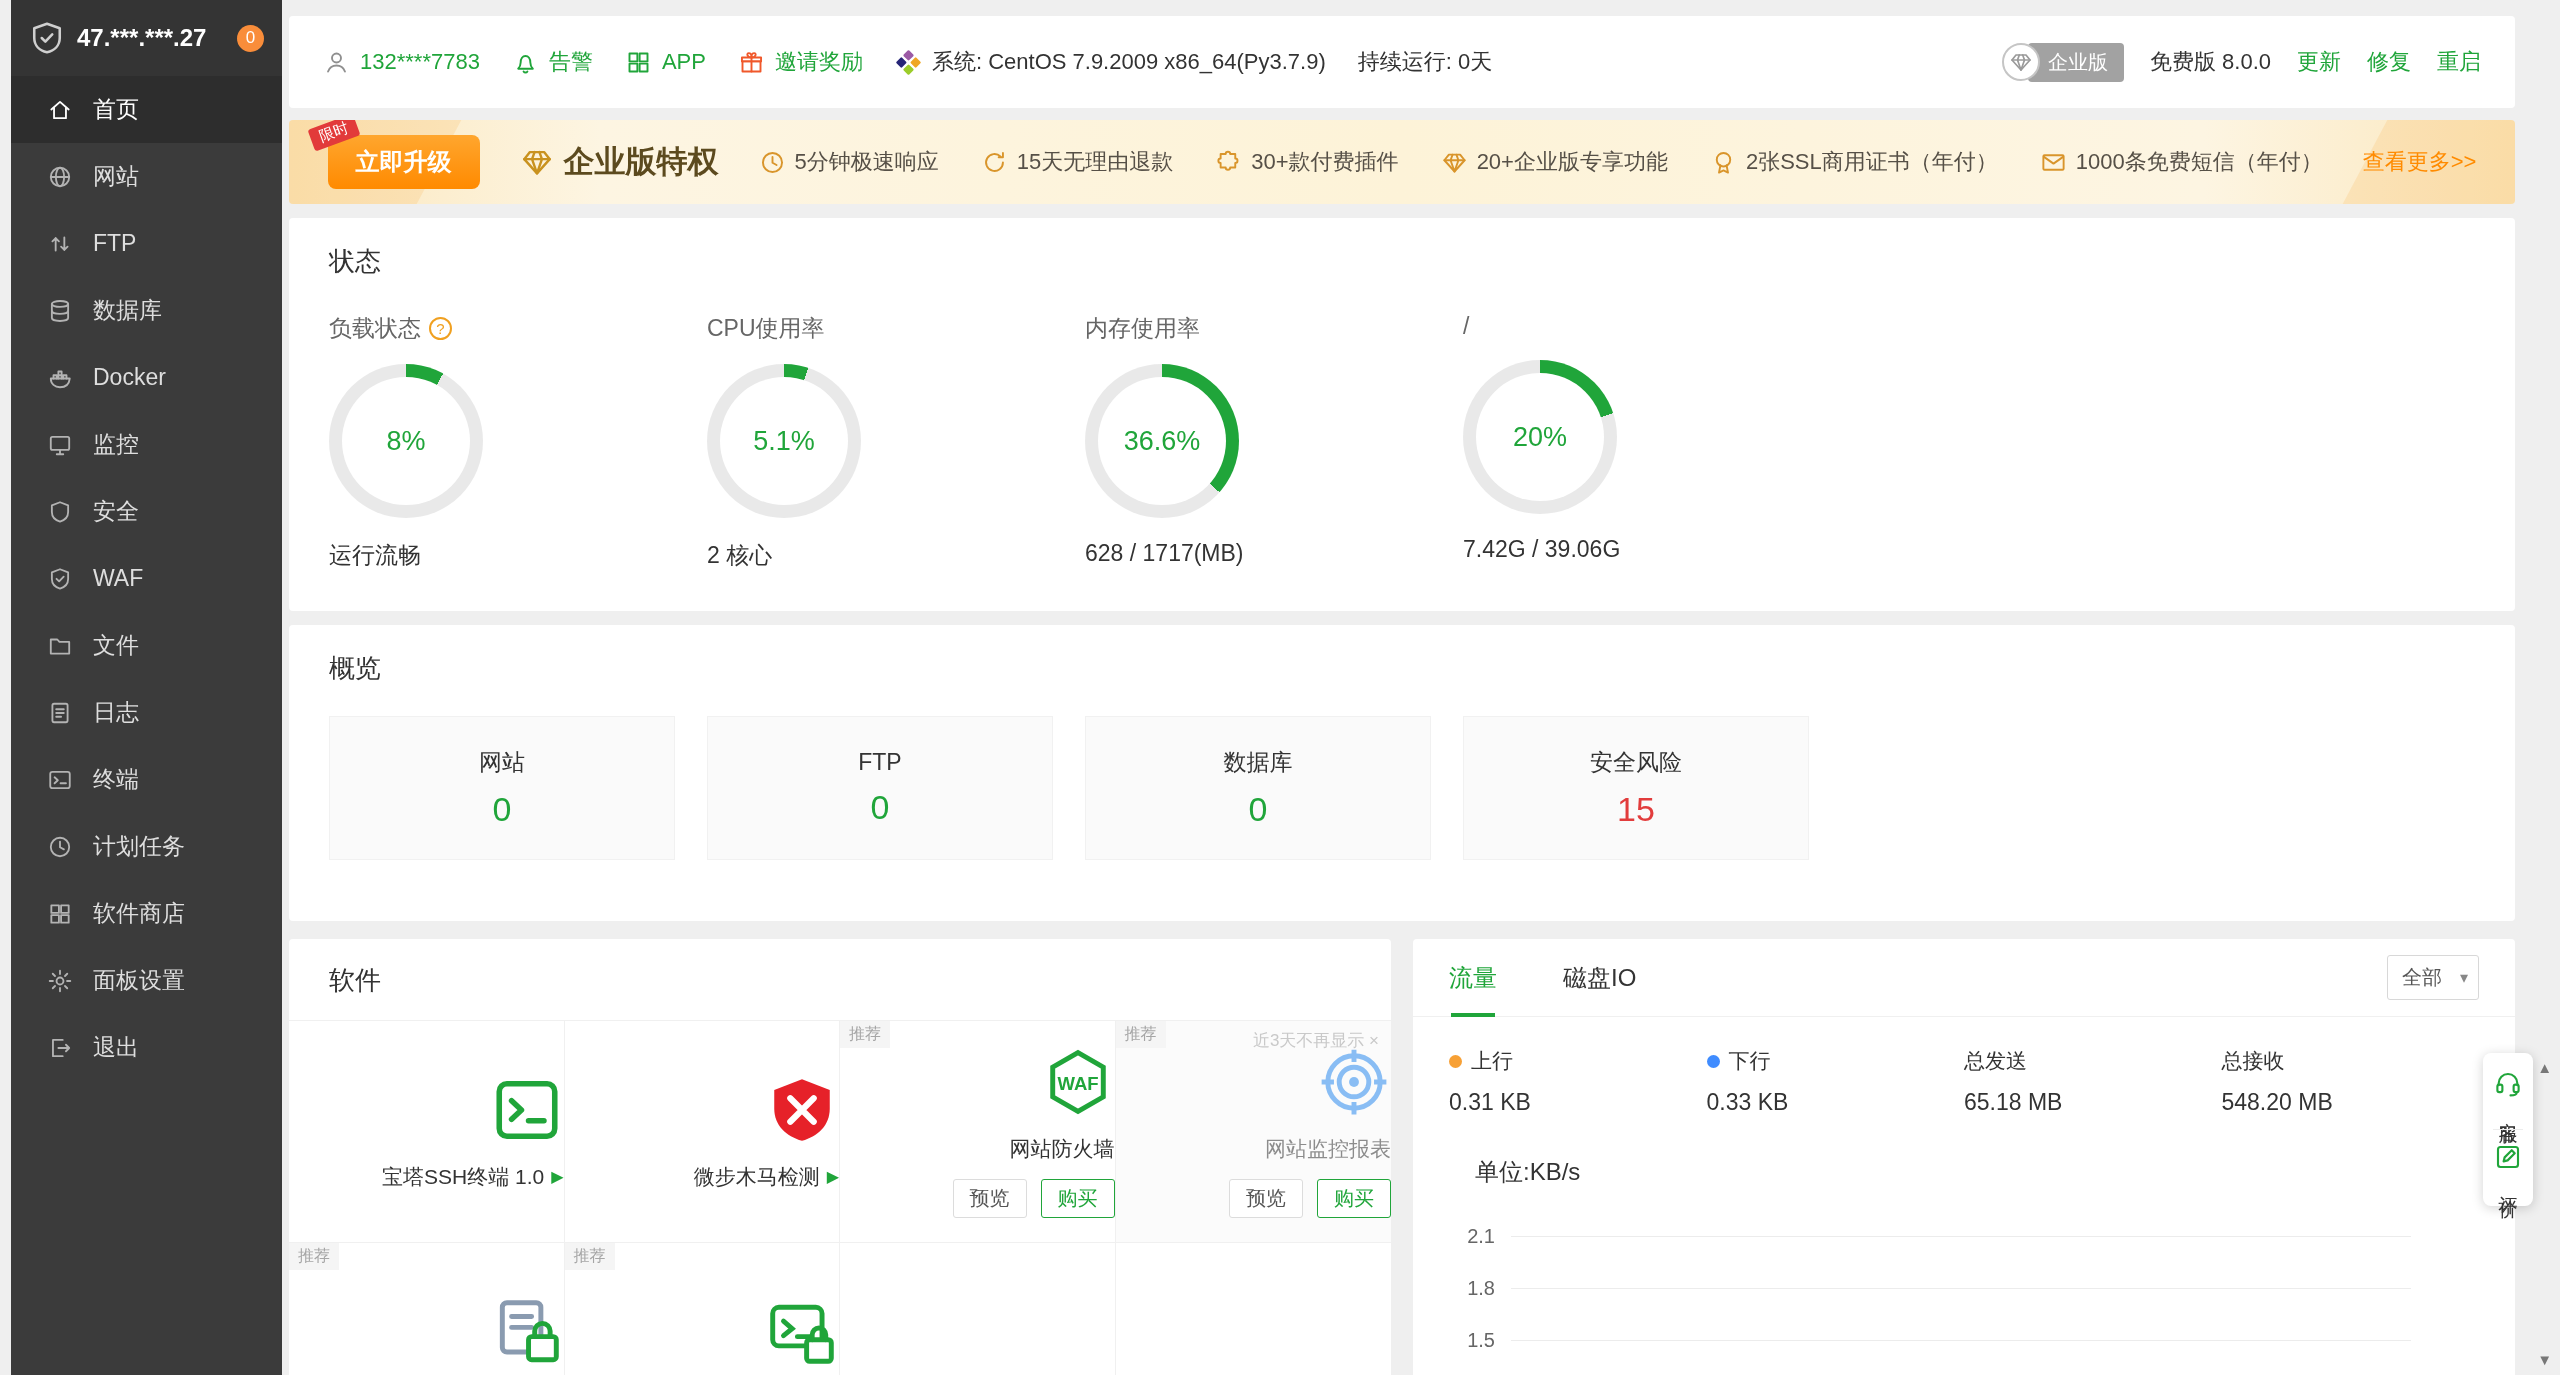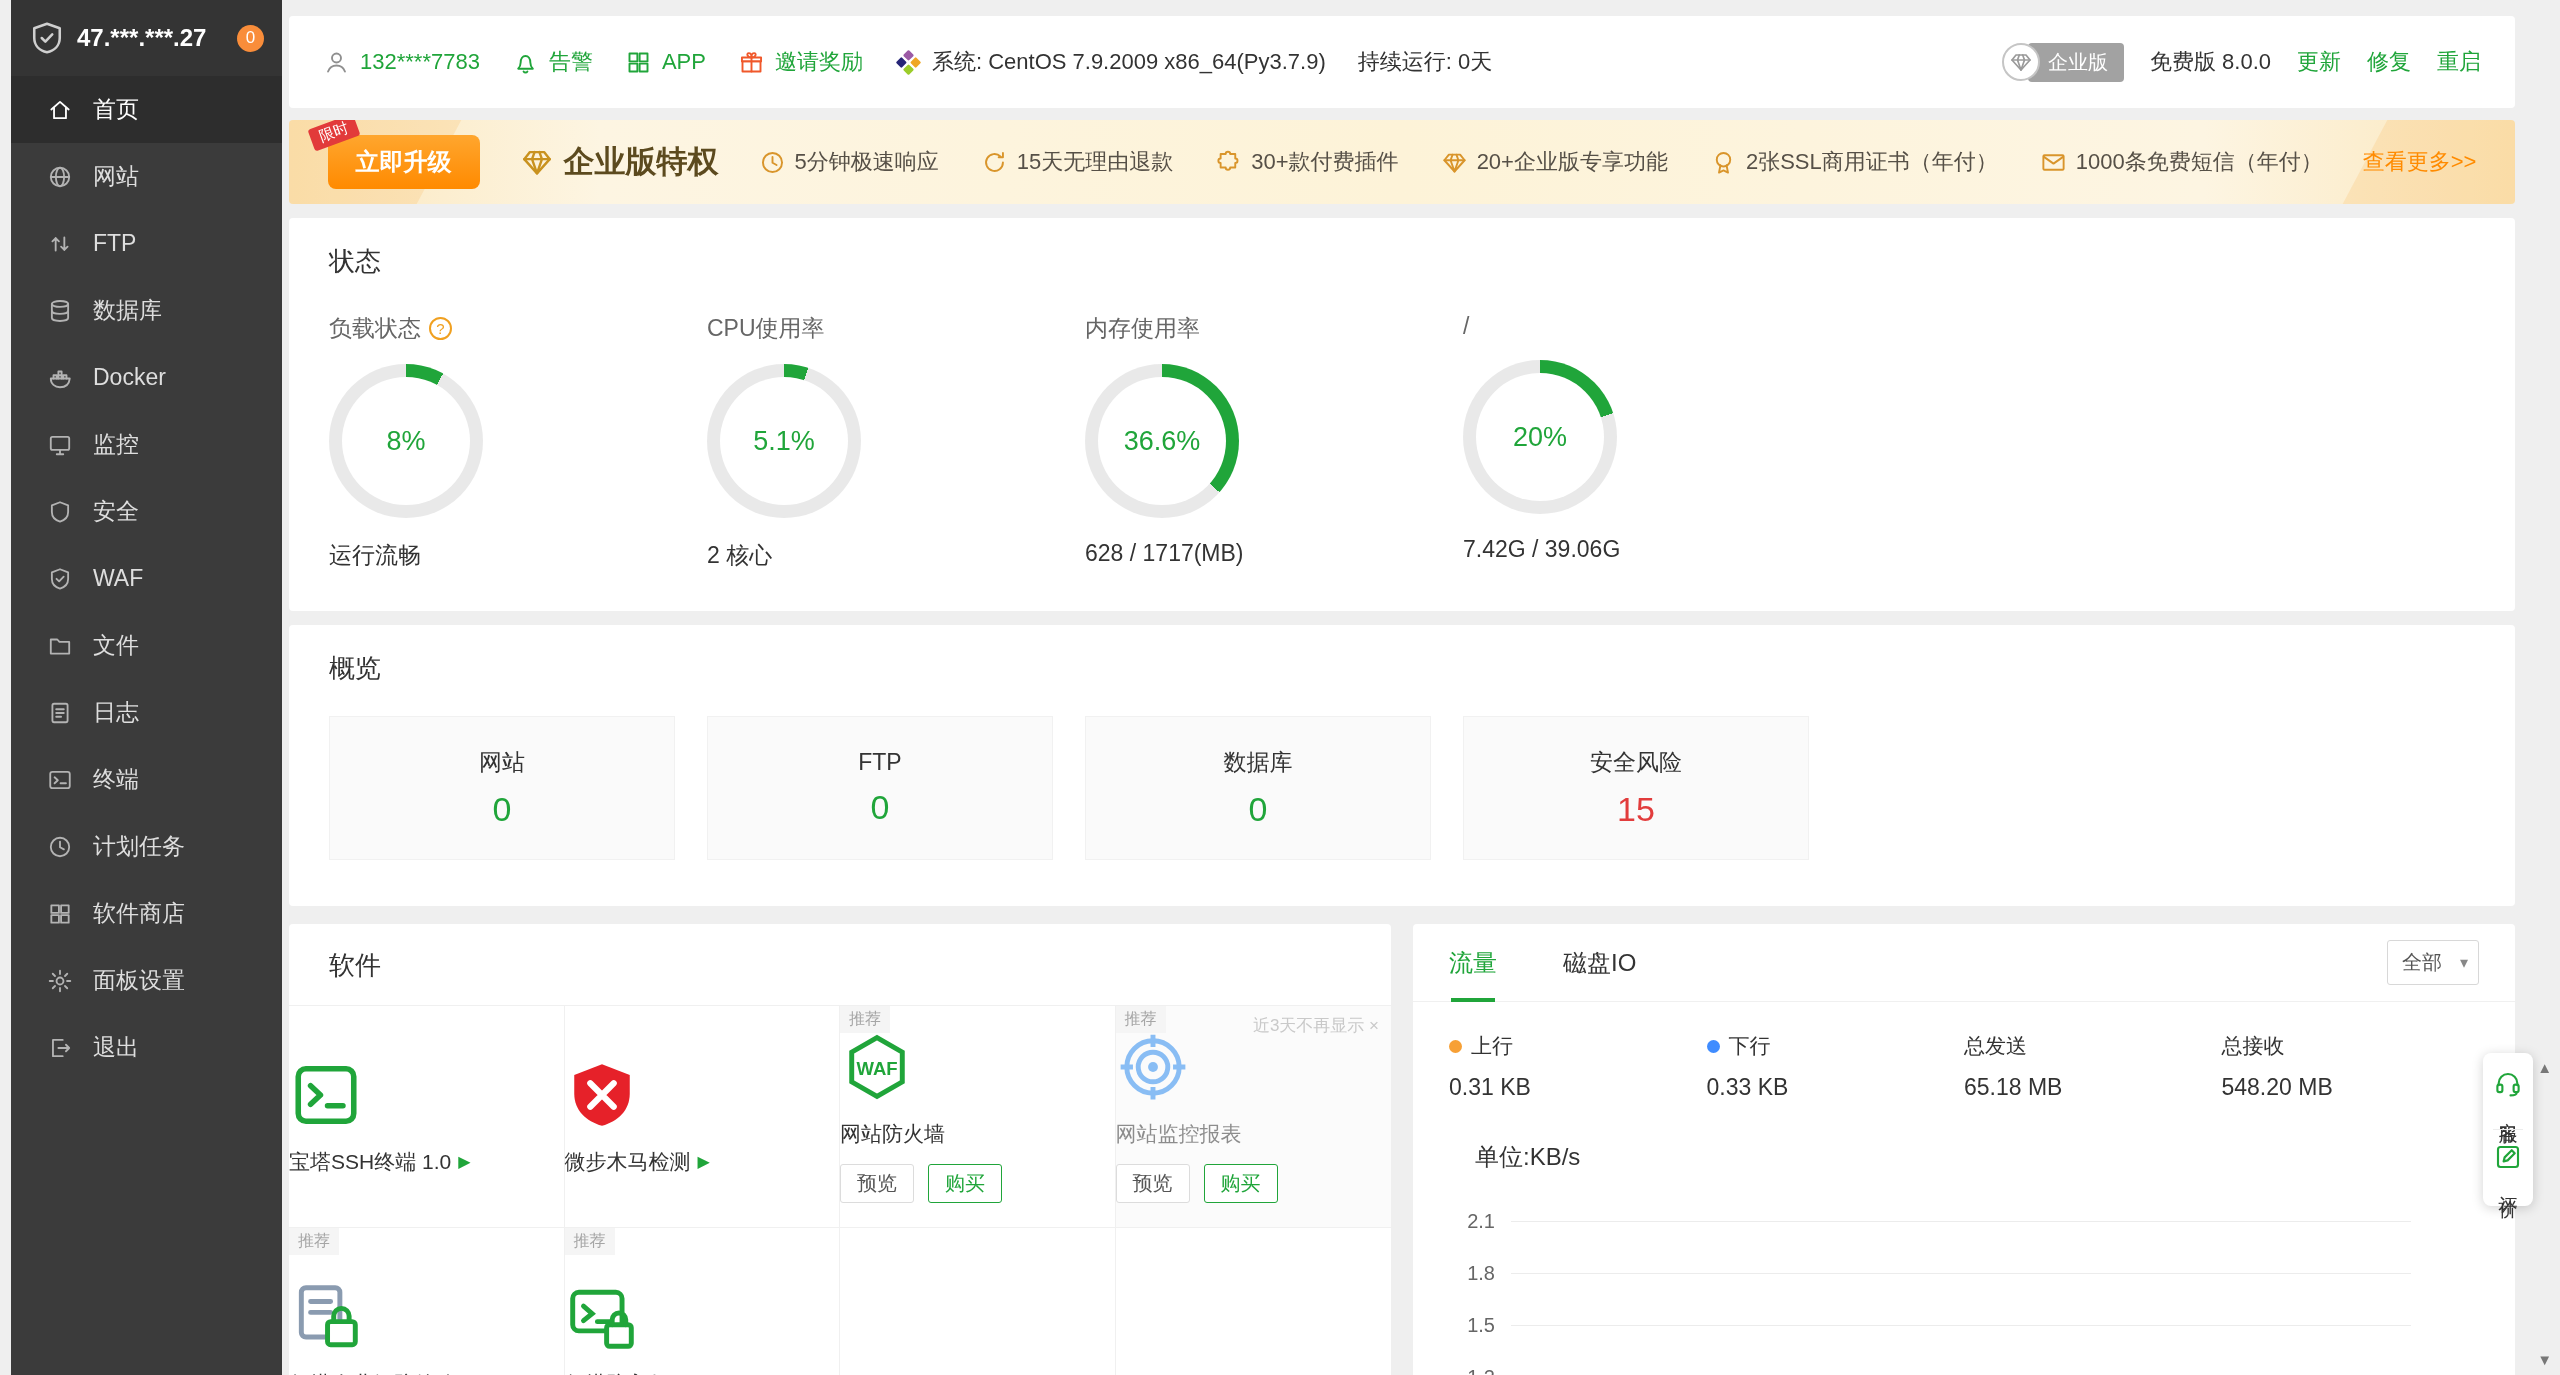--- a/index.html
+++ b/index.html
@@ -71,21 +71,21 @@
           align-items:center;justify-content:center;gap:12px;cursor:pointer}
   .ov-label{font-size:23px;color:#333}
   .ov-value{font-size:34px}
 
   
   .bottom{display:flex;gap:22px;margin-top:18px;height:457px}
   .sw-card{width:1102px;padding-top:24px;overflow:hidden}
   .sw-title{padding:0 40px;font-size:26px;margin-bottom:22px}
   .sw-grid{display:grid;grid-template-columns:repeat(4,1fr);border-top:1px solid #f0f0f0}
   .sw-cell{height:222px;border-right:1px solid #f0f0f0;border-bottom:1px solid #f0f0f0;position:relative;
-           display:flex;flex-direction:column;align-items:flex-start;justify-content:center;gap:16px;cursor:pointer;background:#fff}
+           display:flex;flex-direction:column;align-items:flex-end;justify-content:center;gap:16px;cursor:pointer;background:#fff}
   .sw-cell:nth-child(4n){border-right:none}
   .sw-cell.dim{background:#fbfbfb}
   .sw-cell.dim .sw-icon,.sw-cell.dim .sw-name{opacity:.55}
   .sw-icon{width:74px;height:74px}
   .sw-name{font-size:21px;color:#333;display:flex;align-items:center;gap:7px}
   .play{color:#20a53a;font-size:16px}
   .rec-tag{position:absolute;top:0;left:0;background:#f5f5f5;color:#a6a6a6;font-size:16px;padding:3px 9px}
   .dismiss{position:absolute;top:8px;right:12px;color:#c9c9c9;font-size:17px;cursor:pointer}
   .sw-btns{display:flex;gap:14px}
   .sw-btn{font-size:20px;padding:5px 16px;border-radius:3px;border:1px solid #dcdcdc;background:#fff;color:#555;cursor:pointer;font-family:inherit}
@@ -468,21 +468,21 @@
           <div class="donut" style="background:conic-gradient(#20a53a 0 20%, #e9e9e9 20% 100%)">
             <div class="donut-inner">
               <span>20%</span>
             </div>
           </div>
           <div class="g-sub">7.42G / 39.06G</div>
         </div>
       </div>
   </div>
 
-  <div class="card section" style="padding-bottom:46px">
+  <div class="card section" style="padding-bottom:61px">
     <div class="sec-title">概览</div>
     <div class="ov-boxes">
         <div class="ov-box">
           <span class="ov-label">网站</span>
           <span class="ov-value" style="color:#20a53a">0</span>
         </div>
         <div class="ov-box">
           <span class="ov-label">FTP</span>
           <span class="ov-value" style="color:#20a53a">0</span>
         </div>

